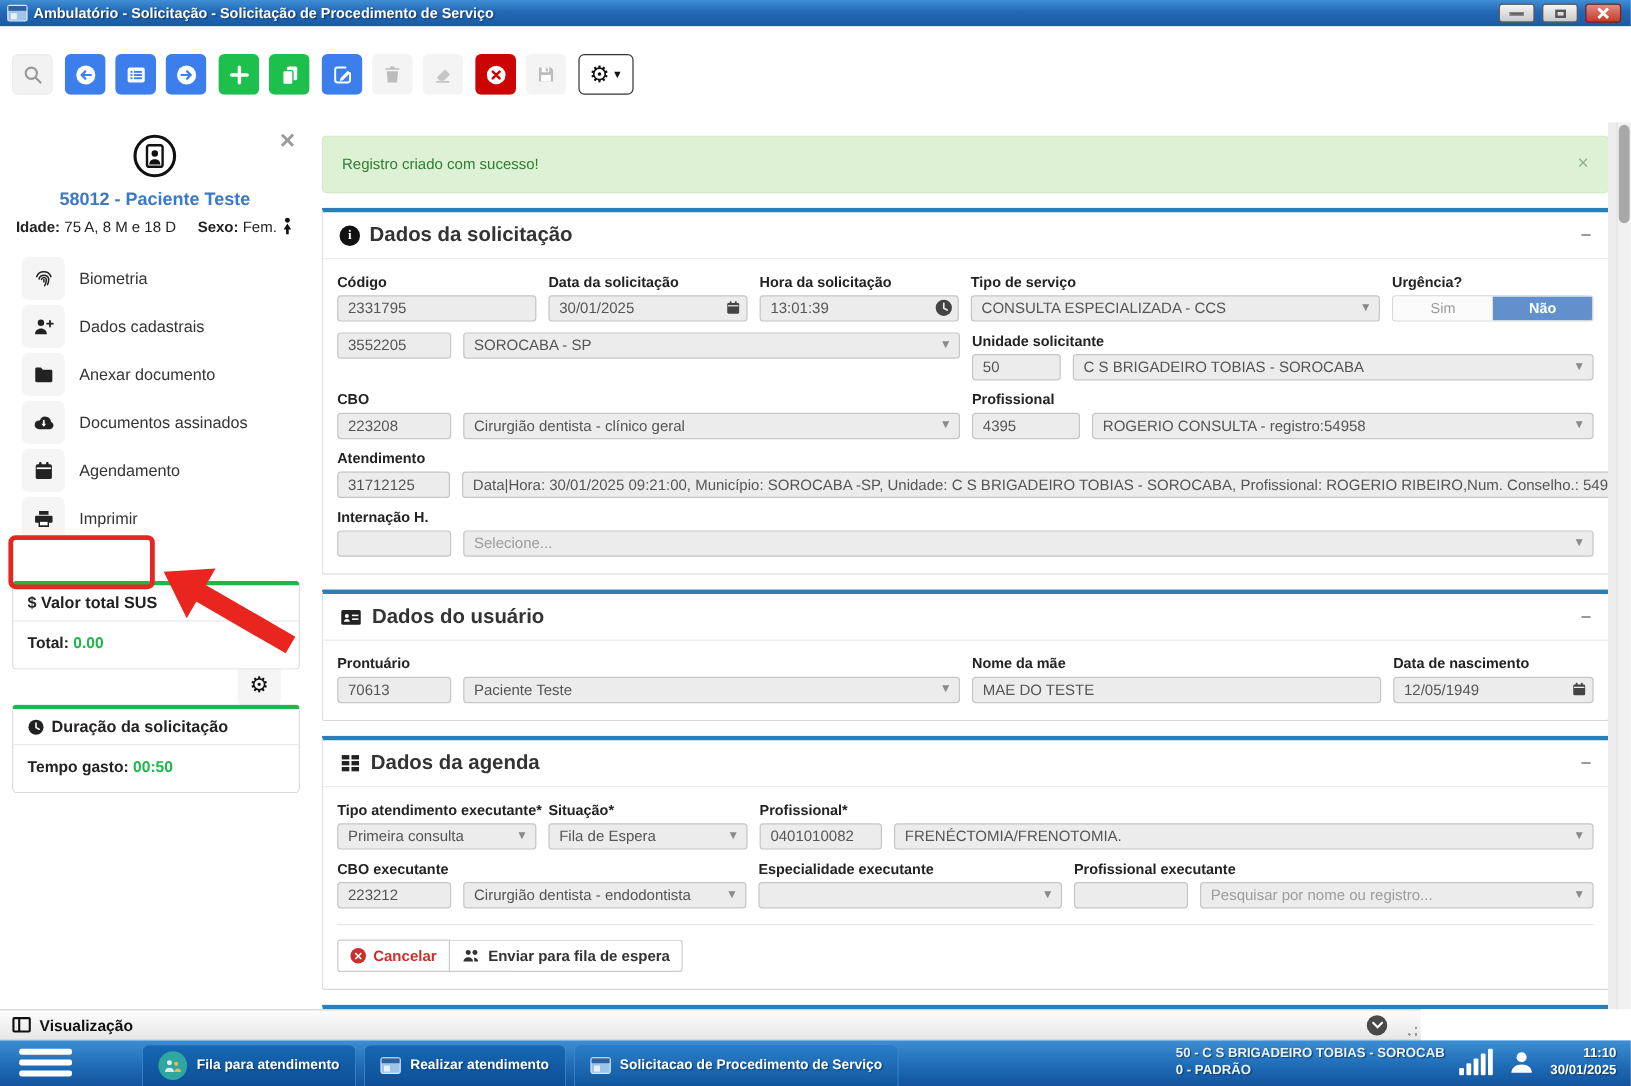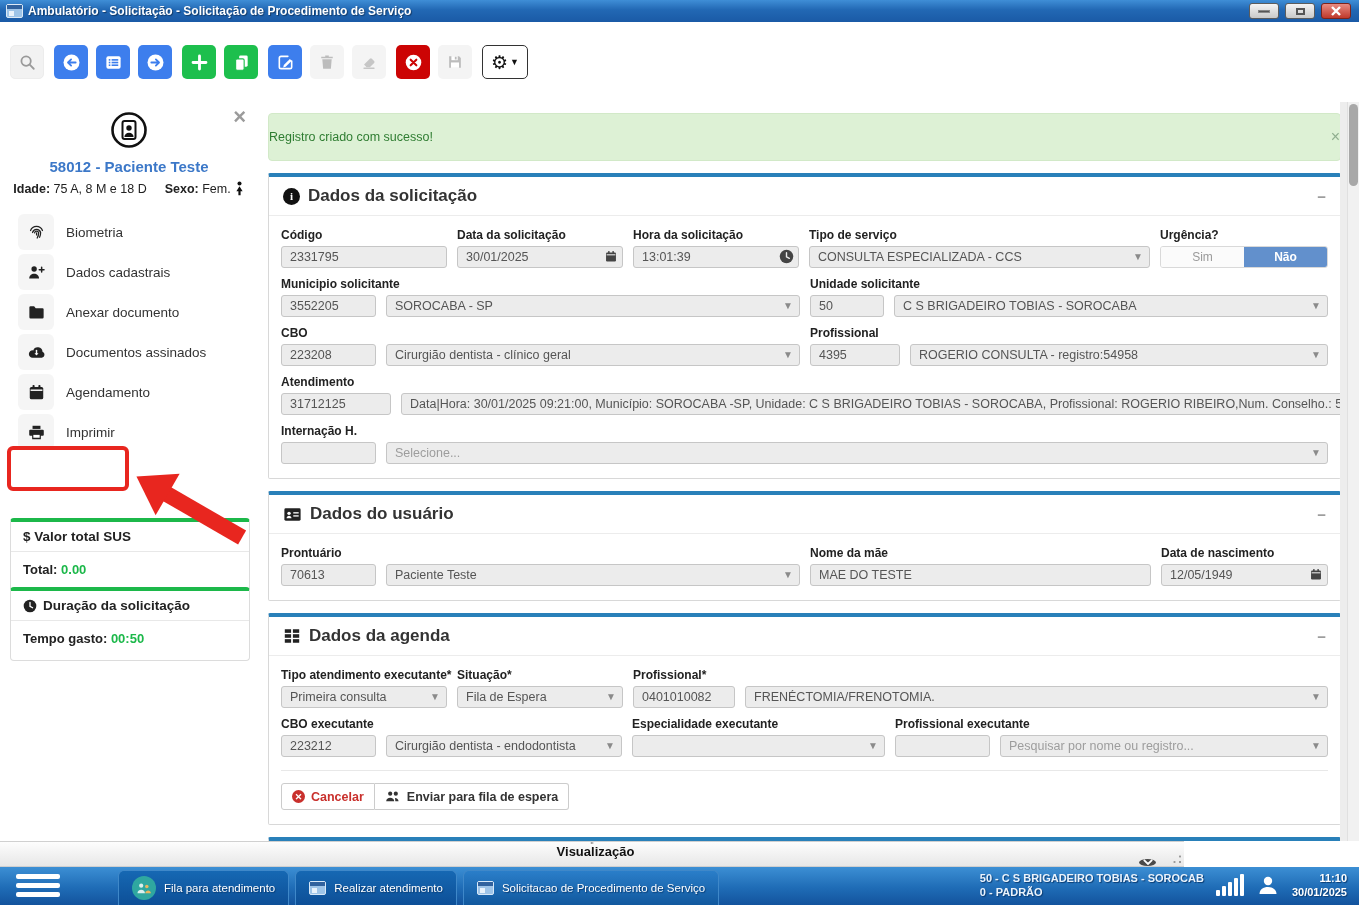--- a/index.html
+++ b/index.html
@@ -64,28 +64,28 @@
   .annot-box { position:absolute; left:7px; top:446px; width:122px; height:45px;
     border:4px solid #e8261f; border-radius:6px; z-index:40; }
   .annot-arrow { position:absolute; left:126px; top:460px; z-index:41; }
 
   .side-card { position:absolute; left:10px; width:240px; background:#fff; border:1px solid #dcdcdc;
     border-top:4px solid #1cb84a; border-radius:4px; }
   .side-card .card-title { font-weight:bold; font-size:13.5px; color:#222; padding:7px 12px;
     border-bottom:1px solid #e8e8e8; display:flex; align-items:center; gap:6px; }
   .side-card .card-body { font-size:13px; color:#222; padding:10px 12px 14px; font-weight:bold; }
   .side-card .green-val { color:#1cb84a; font-weight:bold; }
-  .card-valor { top:416px; }
+  .card-valor { top:382px; }
   .card-duracao { top:485px; }
   
 
   
   .main { position:absolute; left:268px; top:113px; width:1073px; height:728px; overflow:hidden; }
   .alert-success { background:#ddf1d5; border:1px solid #d2e9c8; border-radius:4px; height:48px;
-    display:flex; align-items:center; padding:0 0; color:#2f7d32; font-size:12.5px; }
+    display:flex; align-items:center; padding:0 16px; color:#2f7d32; font-size:12.5px; }
   .alert-success .alert-close { margin-left:auto; color:#8fae8f; font-size:16px; }
 
   .panel { background:#fff; border:1px solid #d8d8d8; border-top:4px solid #2980b9;
     border-radius:2px; margin-top:12px; }
   .panel-head { display:flex; align-items:center; padding:9px 14px; border-bottom:1px solid #ececec; }
   .panel-title { font-size:17px; font-weight:bold; color:#333; margin-left:8px; }
   .panel-min { margin-left:auto; color:#999; font-size:15px; font-weight:bold; line-height:1; }
   .panel-body { padding:12px 12px 14px; }
 
   .frow { display:flex; gap:10px; margin-bottom:9px; }
@@ -120,39 +120,39 @@
   .cancel-dot { width:13px; height:13px; background:#c9302c; border-radius:50%; color:#fff;
     font-size:9px; display:flex; align-items:center; justify-content:center; font-weight:bold; }
 
   .info-dot { width:17px; height:17px; border-radius:50%; background:#111; color:#fff;
     display:flex; align-items:center; justify-content:center; font-size:11px; font-weight:bold;
     font-family:"Liberation Serif", serif; }
 
   
   .viewbar { position:absolute; left:0; top:841px; width:1184px; height:26px;
     background:linear-gradient(#fdfdfd,#e7e7e7); border-top:1px solid #d0d0d0;
-    border-bottom:1px solid #cfcfcf; display:flex; align-items:center; padding:0 10px; z-index:50;flex-direction:column; }
+    border-bottom:1px solid #cfcfcf; display:flex; align-items:center; padding:0 10px; z-index:50; }
   .viewbar .vb-label { font-size:13px; font-weight:bold; color:#111; margin-left:7px; }
   .vb-chevron { margin-left:auto; margin-right:18px; width:17px; height:17px; border-radius:50%;
     background:#4a4a4a; display:flex; align-items:center; justify-content:center; }
   .grip { position:absolute; right:2px; bottom:2px; width:9px; height:9px;
     background:
       radial-gradient(circle at 7px 1.5px,#9a9a9a 1px, transparent 1.2px),
       radial-gradient(circle at 7px 7px,#9a9a9a 1px, transparent 1.2px),
       radial-gradient(circle at 1.5px 7px,#9a9a9a 1px, transparent 1.2px); }
 
   
   .taskbar { position:absolute; left:0; top:867px; width:1359px; height:38px;
     background:linear-gradient(#3c8fd4,#1f6cb6 55%,#13539d); z-index:60; display:flex; align-items:flex-end; }
   .hamburger { position:absolute; left:16px; top:7px; display:flex; flex-direction:column; gap:4px; }
   .hamburger .hb { width:44px; height:5px; background:#fff; border-radius:2px; }
   .tasks { position:absolute; left:118px; bottom:0; display:flex; gap:6px; height:35px; }
   .task { display:flex; align-items:center; gap:8px; padding:0 13px; border-radius:6px 6px 0 0;
     background:linear-gradient(#1668b3,#0d4f97); border:1px solid #3f88c9; border-bottom:none;
-    color:#fff; font-weight:normal; font-size:11.5px; text-shadow:1px 1px 1px #0a3c73; }
+    color:#fff; font-weight:bold; font-size:11.5px; text-shadow:1px 1px 1px #0a3c73; }
   .task.active { background:linear-gradient(#2a7ec9,#11589e); }
   .task .task-win { width:17px; height:14px; position:relative; background:#9ec4e8;
     border:1px solid #d8e8f7; border-radius:2px; }
   .task .task-win::before { content:""; position:absolute; left:0; top:0; right:0; height:4px; background:#31629e; }
   .task .task-win::after { content:""; position:absolute; left:2px; top:6px; width:5px; bottom:1px; background:#e9f2fb; }
   .fila-ico { width:24px; height:24px; border-radius:50%; background:#2fa7a0;
     display:flex; align-items:center; justify-content:center; }
   .tb-right { position:absolute; right:12px; top:4px; display:flex; align-items:center; gap:12px; }
   .unit-block { color:#eaf3fc; font-weight:bold; font-size:11px; text-shadow:1px 1px 1px #0a3c73; line-height:14px; }
   .clock-block { color:#fff; font-weight:bold; font-size:11px; text-align:right;
@@ -447,21 +447,20 @@
           <span class="flabel">Urgência?</span>
           <span class="toggle">
             <span class="t-sim">Sim</span>
             <span class="t-nao">Não</span>
           </span>
         </div>
       </div>
 
       <div class="frow">
         <div class="fgroup" style="width:519px">
-          <span class="flabel">Municipio solicitante</span>
           <span class="fline">
             <input class="inp" readonly="" style="width: 95px; flex: 0 0 auto;" value="3552205">
             <span class="sel">
                 <span class="sel-text">SOROCABA - SP</span>
                 <span class="caret">▼</span>
               </span>
           </span>
         </div>
         <div class="fgroup" style="flex:1">
           <span class="flabel">Unidade solicitante</span>
@@ -495,21 +494,21 @@
                 <span class="caret">▼</span>
               </span>
           </span>
         </div>
       </div>
 
       <div class="frow">
         <div class="fgroup" style="flex:1">
           <span class="flabel">Atendimento</span>
           <span class="fline">
-            <input class="inp" readonly="" style="width: 110px; flex: 0 0 auto;" value="31712125">
+            <input class="inp" readonly="" style="width: 94px; flex: 0 0 auto;" value="31712125">
             <span class="sel">
                 <span class="sel-text">Data|Hora: 30/01/2025 09:21:00, Município: SOROCABA -SP, Unidade: C S BRIGADEIRO TOBIAS - SOROCABA, Profissional: ROGERIO RIBEIRO,Num. Conselho.: 54958 ...</span>
               </span>
           </span>
         </div>
       </div>
 
       <div class="frow">
         <div class="fgroup" style="flex:1">
           <span class="flabel">Internação H.</span>

